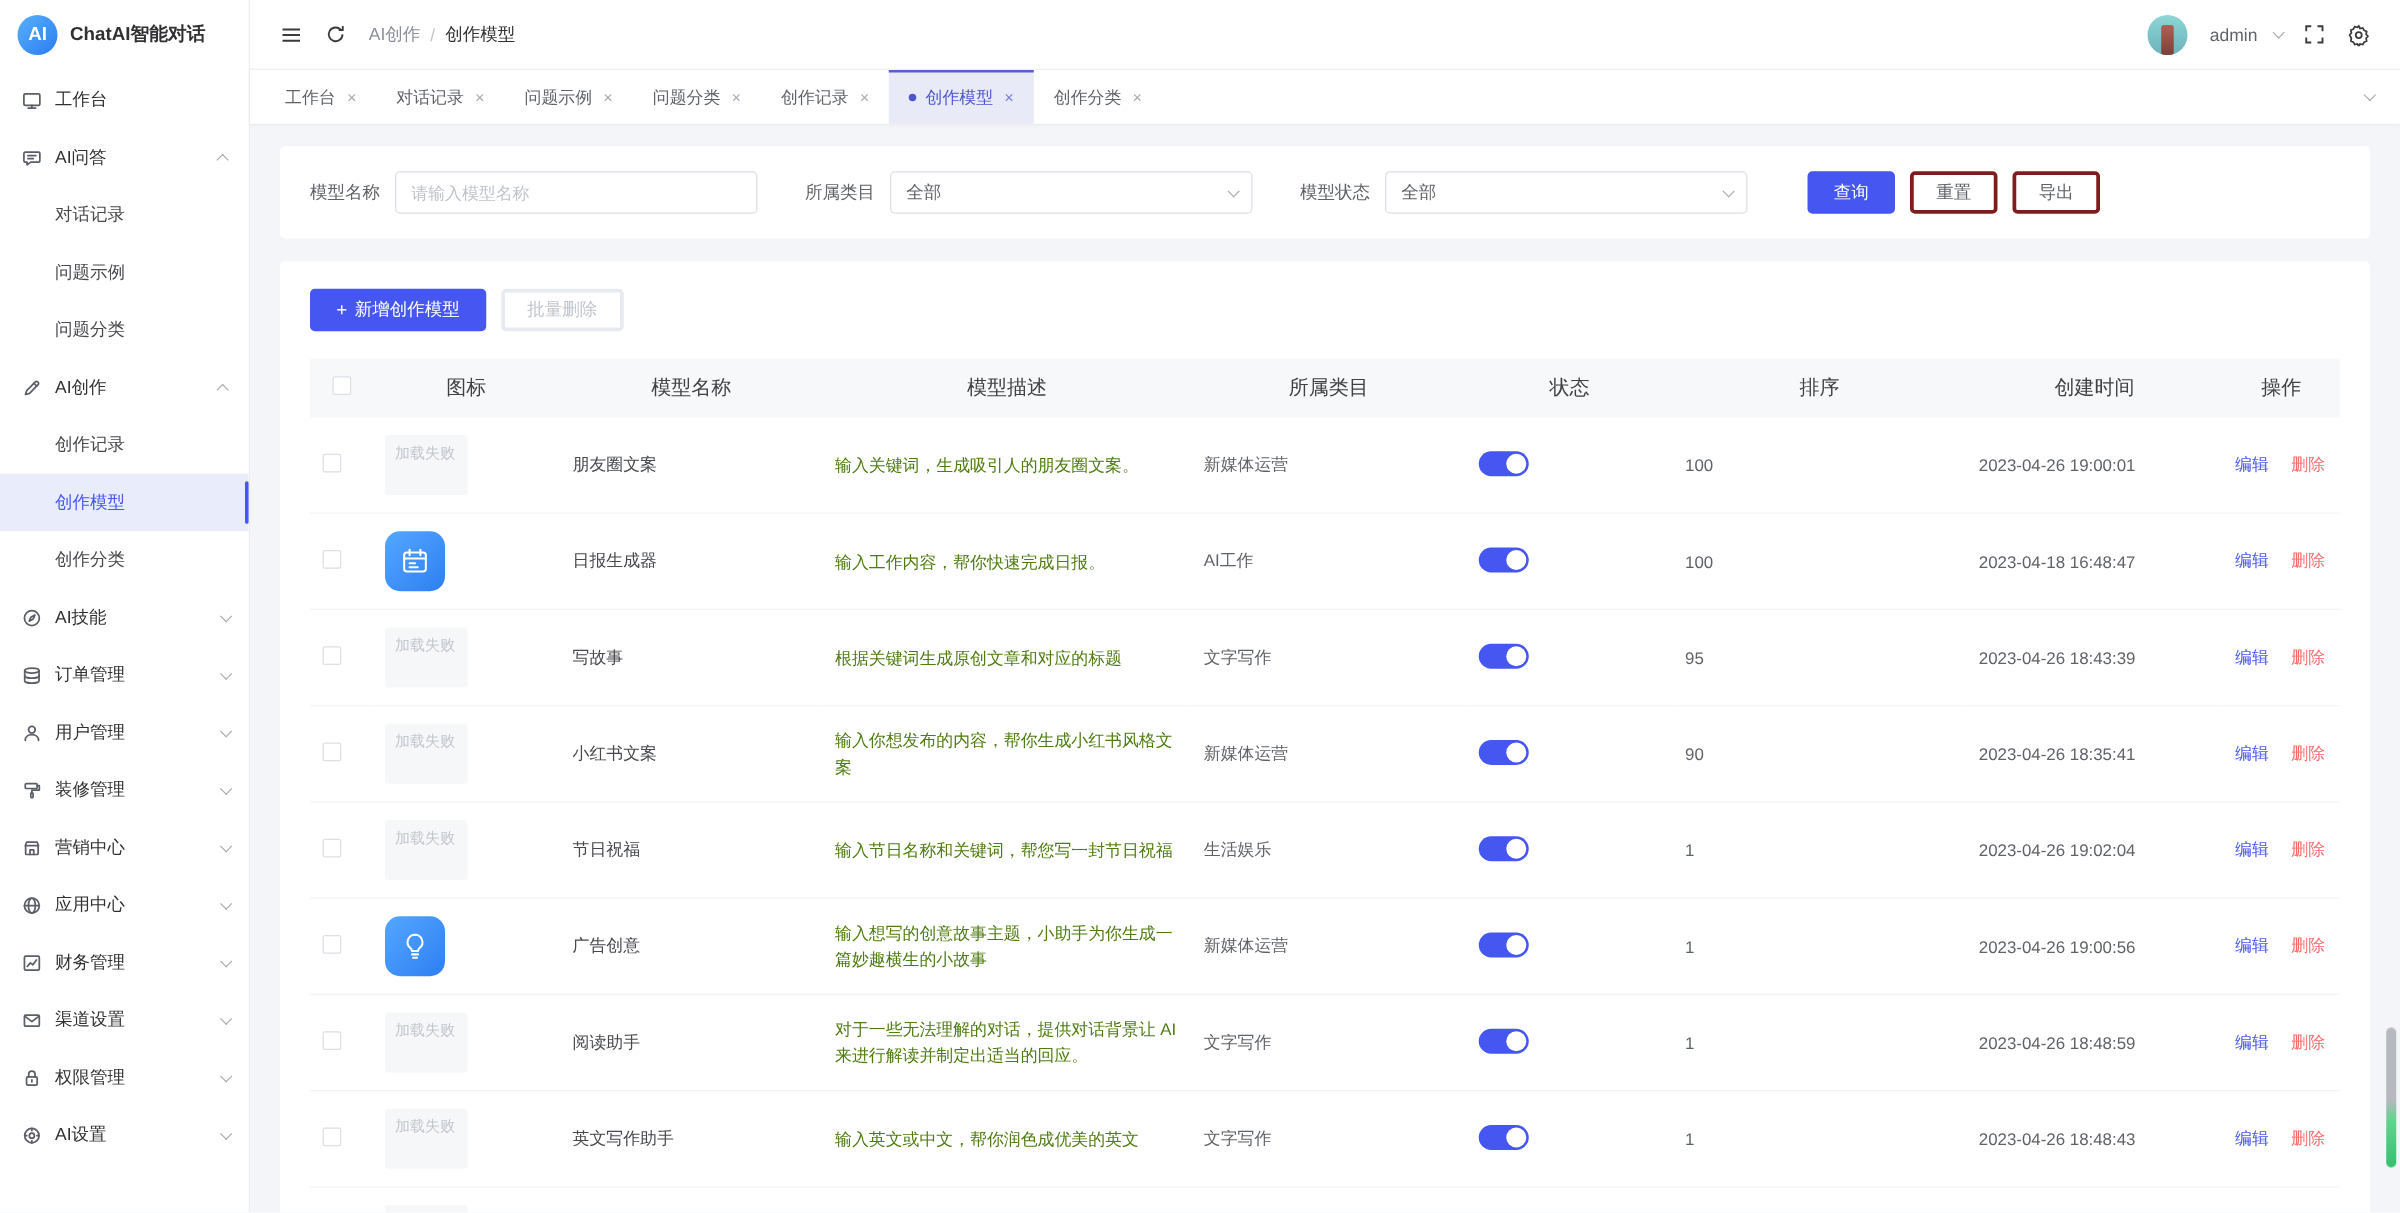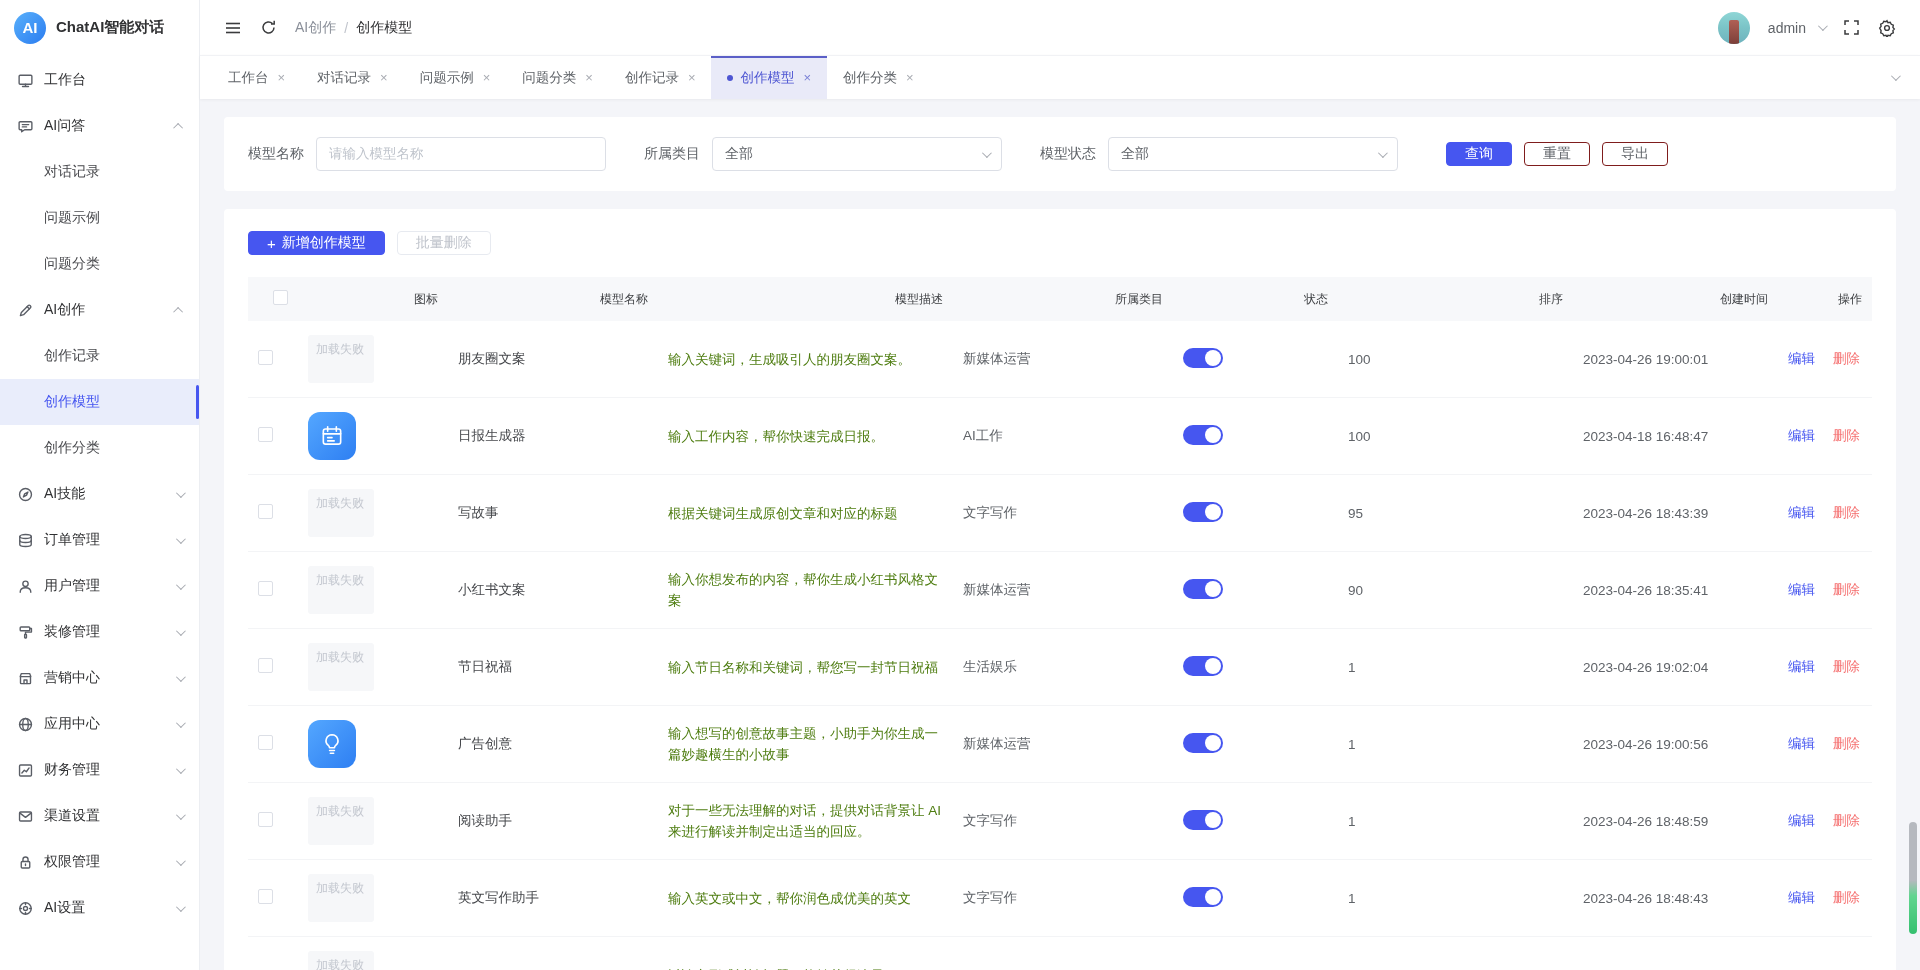--- a/index.html
+++ b/index.html
@@ -48,36 +48,36 @@
   .tab.active::before { content:""; position:absolute; top:0; left:0; right:0; height:2px; background:#5b5fc7; }
   .tab.active .dot { display:block; }
   .tab.active .close { color:#7a80d6; }
   .tab-more { margin-left:auto; display:flex; align-items:center; padding:0 22px; }
 
   
   .content { flex:1; padding:18px 24px; overflow:hidden; }
   .card { background:#fff; border-radius:4px; }
   .filter-card { display:flex; align-items:center; padding:20px 24px; gap:12px; }
   .f-label { color:#5f6368; white-space:nowrap; }
-  .f-input { width:290px; height:34px; border:1px solid #dcdfe6; border-radius:4px; padding:0 12px; font-size:13.5px; color:#333; outline:none; font-family:Liberation Mono, monospace; }
+  .f-input { width:290px; height:34px; border:1px solid #dcdfe6; border-radius:4px; padding:0 12px; font-size:13.5px; color:#333; outline:none; font-family:Liberation Sans, sans-serif; }
   .f-input::placeholder { color:#bfc4cc; }
   .f-select { width:290px; height:34px; border:1px solid #dcdfe6; border-radius:4px; padding:0 12px; display:flex; align-items:center; justify-content:space-between; color:#5f6368; cursor:pointer; background:#fff; }
   .gap-l { margin-left:26px; }
   .btns { display:flex; gap:12px; margin-left:36px; }
-  .btn { height:24px; padding:0 18px; border-radius:4px; border:1px solid #7f1d1d; background:#fff; color:#5f6368; font-size:14px; display:inline-flex; align-items:center; justify-content:center; cursor:pointer; font-family:inherit; white-space:nowrap; }
+  .btn { height:34px; padding:0 18px; border-radius:4px; border:3px solid #7f1d1d; background:#fff; color:#5f6368; font-size:14px; display:inline-flex; align-items:center; justify-content:center; cursor:pointer; font-family:inherit; white-space:nowrap; }
   .btn.primary { background:#4656f0; border-color:#4656f0; color:#fff; }
   .btn.disabled { color:#c0c4cc; border-color:#e7eaf0; cursor:not-allowed; }
   .btn .plus { margin-right:6px; font-size:15px; }
 
   .table-card { margin-top:18px; padding:22px 24px; overflow:hidden; }
   .toolbar { display:flex; gap:12px; margin-bottom:22px; }
 
   table { width:100%; border-collapse:collapse; table-layout:fixed; }
   thead tr { background:#f7f8fa; }
-  th { text-align:right; font-weight:normal; color:#3f4144; font-size:12px; padding:13px 10px; }
+  th { text-align:center; font-weight:normal; color:#3f4144; font-size:16px; padding:13px 10px; }
   td { padding:14px 10px; border-bottom:1px solid #f3f4f6; font-size:13.5px; color:#5f6368; vertical-align:middle; }
   .cb { width:15px; height:15px; border:1px solid #dcdfe6; border-radius:2px; background:#fff; display:inline-block; cursor:pointer; }
   .broken { width:66px; height:48px; background:#f6f7f9; border-radius:3px; color:#c3c7cf; font-size:12px; line-height:17px; padding:6px 8px; overflow:hidden; }
   .tile { width:48px; height:48px; border-radius:12px; background:linear-gradient(135deg,#54a7ff,#2e7ff2); display:flex; align-items:center; justify-content:center; }
   .name-cell { color:#46484c; }
   .desc-cell { color:#4d7c0f; line-height:21px; }
   .toggle { width:40px; height:20px; border-radius:10px; background:#4656f0; position:relative; display:inline-block; cursor:pointer; }
   .toggle::after { content:""; position:absolute; right:2px; top:2px; width:16px; height:16px; border-radius:50%; background:#fff; }
   .op-link { cursor:pointer; margin-right:18px; }
   .op-edit { color:#4656f0; }

